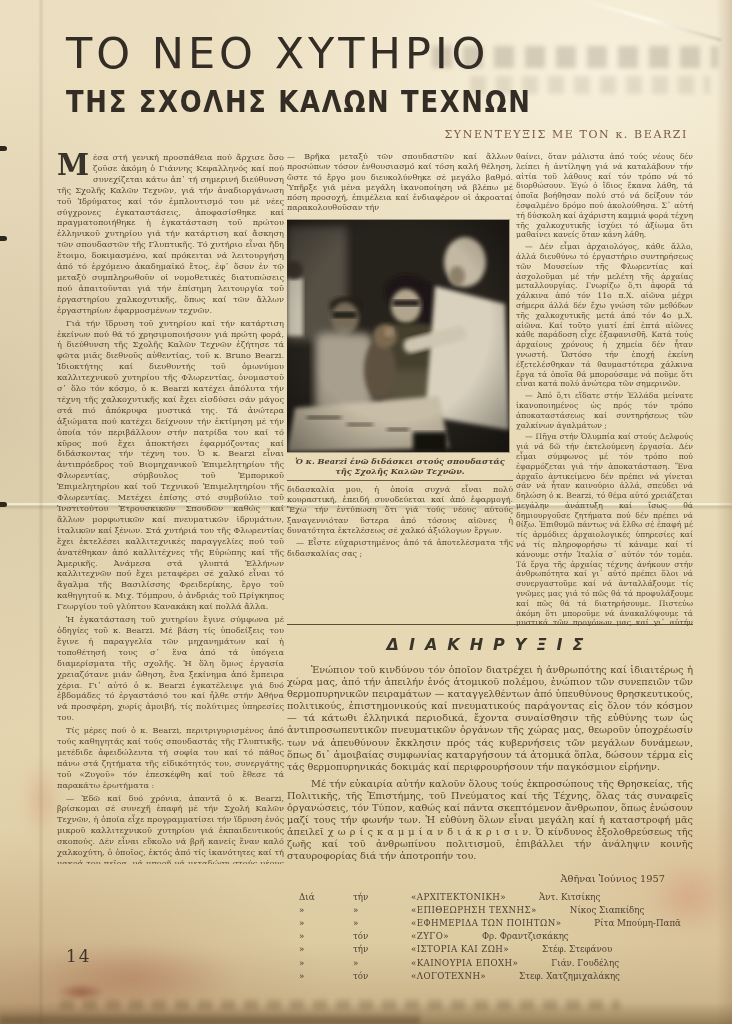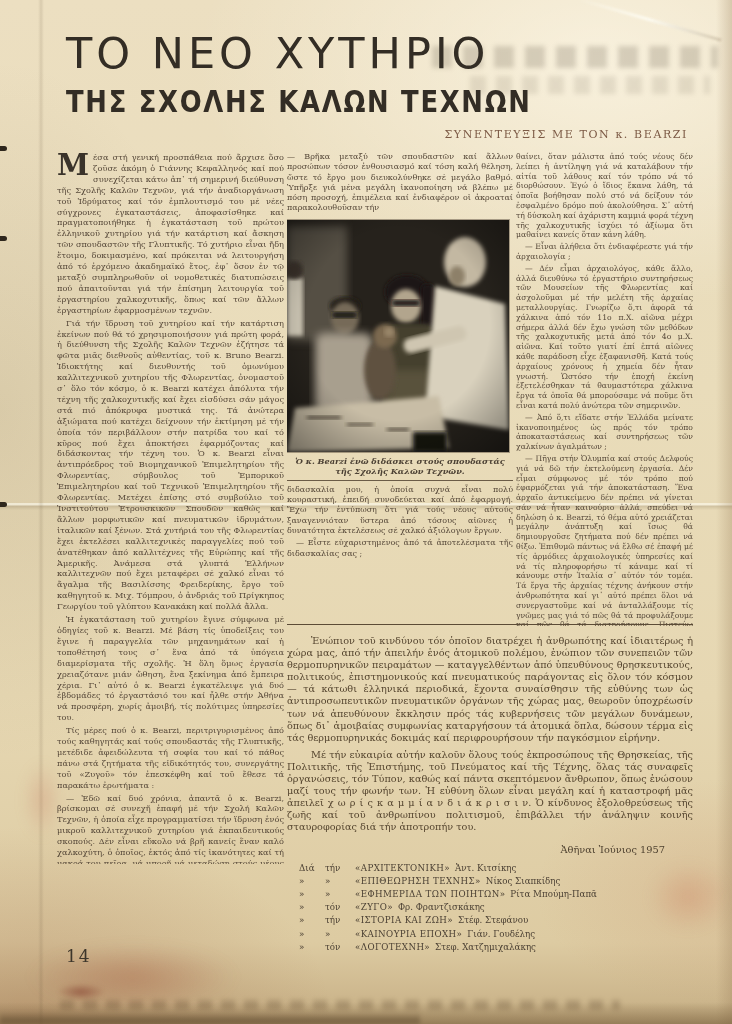--- a/index.html
+++ b/index.html
@@ -66,21 +66,21 @@
     font-size:8.2px;line-height:10.5px;padding:4px 6px 3px;margin:0 0 4px 0 !important;
     border-bottom:1px solid #6b5c47;color:#4c4134;}
   
   .decl{position:absolute;left:287px;top:624px;width:406px;color:#55452f;}
   .decl-rule{border-top:1.6px solid #5c4c36;margin-bottom:10px;}
   .decl-head{text-align:center;font-family:"DejaVu Sans",sans-serif;font-weight:bold;
     font-style:italic;font-size:16px;letter-spacing:10px;color:#39332a;margin:0 0 10px 0;}
   .decl p{margin:0 0 5px 0;font-size:9.7px;line-height:12.1px;text-align:justify;text-indent:24px;}
   .decl-date{text-align:right;padding-right:28px;font-size:9.8px;margin-top:10px;color:#4f4230;}
   .sigs{margin-top:7px;padding-left:12px;font-size:8.7px;line-height:13.2px;color:#4c4134;}
-  .sig-row{display:flex;white-space:nowrap;}
+  .sig-row{display:flex;white-space:nowrap;gap:28px;}
   .sig-l{width:26px;} .sig-a{width:30px;} .sig-j{margin-right:5px;letter-spacing:.4px;}
   
   .pagenum{position:absolute;left:66px;top:946px;font-size:17px;color:#3d362b;letter-spacing:2px;}
 </style>
 </head>
 <body>
 
 <div class="page">
 
   <div class="ghost g1"></div>
@@ -160,28 +160,28 @@
         <rect width="222" height="232" fill="url(#vig)"></rect>
       </svg>
     </div>
     <p class="caption">Ὁ κ. Bearzi ἐνῶ διδάσκει στούς σπουδαστάς τῆς Σχολῆς Καλῶν Τεχνῶν.</p>
     <p class="noindent">διδασκαλία μου, ἡ ὁποία συχνά εἶναι πολύ κουραστική, ἐπειδή συνοδεύεται καί ἀπό ἐφαρμογή. Ἔχω τήν ἐντύπωση ὅτι γιά τούς νέους αὐτούς ξαναγεννιόταν ὕστερα ἀπό τόσους αἰῶνες ἡ δυνατότητα ἐκτελέσεως σέ χαλκό ἀξιόλογων ἔργων.</p>
     <p>— Εἶστε εὐχαριστημένος ἀπό τά ἀποτελέσματα τῆς διδασκαλίας σας ;</p>
   </div>
 
   <div class="col col-right">
     <p class="noindent">θαίνει, ὅταν μάλιστα ἀπό τούς νέους δέν λείπει ἡ ἀντίληψη γιά νά καταλάβουν τήν αἰτία τοῦ λάθους καί τόν τρόπο νά τό διορθώσουν. Ἐγώ ὁ ἴδιος ἔκανα λάθη, τά ὁποῖα βοήθησαν πολύ στό νά δείξουν τόν ἐσφαλμένο δρόμο πού ἀκολούθησα. Σ᾿ αὐτή τή δύσκολη καί ἀχάριστη καμμιά φορά τέχνη τῆς χαλκοχυτικῆς ἰσχύει τό ἀξίωμα ὅτι μαθαίνει κανείς ὅταν κάνη λάθη.</p>
-    <p>— Εἶναι ἀλήθεια ὅτι ἐνδιαφέρεστε γιά τήν ἀρχαιολογία ;</p>
     <p>— Δέν εἶμαι ἀρχαιολόγος, κάθε ἄλλο, ἀλλά διευθύνω τό ἐργαστήριο συντηρήσεως τῶν Μουσείων τῆς Φλωρεντίας καί ἀσχολοῦμαι μέ τήν μελέτη τῆς ἀρχαίας μεταλλουργίας. Γνωρίζω ὅ,τι ἀφορᾶ τά χάλκινα ἀπό τόν 11ο π.Χ. αἰῶνα μέχρι σήμερα ἀλλά δέν ἔχω γνώση τῶν μεθόδων τῆς χαλκοχυτικῆς μετά ἀπό τόν 4ο μ.Χ. αἰῶνα. Καί τοῦτο γιατί ἐπί ἑπτά αἰῶνες κάθε παράδοση εἶχε ἐξαφανισθῆ. Κατά τούς ἀρχαίους χρόνους ἡ χημεία δέν ἦταν γνωστή. Ὡστόσο τήν ἐποχή ἐκείνη ἐξετελέσθηκαν τά θαυμαστότερα χάλκινα ἔργα τά ὁποῖα θά μπορούσαμε νά ποῦμε ὅτι εἶναι κατά πολύ ἀνώτερα τῶν σημερινῶν.</p>
     <p>— Ἀπό ὅ,τι εἴδατε στήν Ἑλλάδα μείνατε ἱκανοποιημένος ὡς πρός τόν τρόπο ἀποκαταστάσεως καί συντηρήσεως τῶν χαλκίνων ἀγαλμάτων ;</p>
     <p>— Πῆγα στήν Ὀλυμπία καί στούς Δελφούς γιά νά δῶ τήν ἐκτελούμενη ἐργασία. Δέν εἶμαι σύμφωνος μέ τόν τρόπο πού ἐφαρμόζεται γιά τήν ἀποκατάσταση. Ἕνα ἀρχαῖο ἀντικείμενο δέν πρέπει νά γίνεται σάν νά ἦταν καινούριο ἀλλά, σπεύδει νά δηλώση ὁ κ. Bearzi, τό θέμα αὐτό χρειάζεται μεγάλην ἀνάπτυξη καί ἴσως θά δημιουργοῦσε ζητήματα πού δέν πρέπει νά θίξω. Ἐπιθυμῶ πάντως νά ἔλθω σέ ἐπαφή μέ τίς ἁρμόδιες ἀρχαιολογικές ὑπηρεσίες καί νά τίς πληροφορήσω τί κάναμε καί τί κάνουμε στήν Ἰταλία σ᾿ αὐτόν τόν τομέα. Τά ἔργα τῆς ἀρχαίας τέχνης ἀνήκουν στήν ἀνθρωπότητα καί γι᾿ αὐτό πρέπει ὅλοι νά συνεργαστοῦμε καί νά ἀνταλλάξουμε τίς γνῶμες μας γιά τό πῶς θά τά προφυλάξουμε καί πῶς θά τά διατηρήσουμε. Πιστεύω ἀκόμη ὅτι μποροῦμε νά ἀνακαλύψουμε τά μυστικά τῶν προγόνων μας καί γι᾿ αὐτήν κυρίως τήν αἰτία θά ἐπιστρέψω, ἐλπίζω γρήγορα, στήν Ἑλλάδα, ὅπου συνήντησα ἕνα πνεῦμα καλῆς συνεργασίας καί ὅπου ἐπίσης ἀπέκτησα καλούς φίλους πρόθυμους νά μέ βοηθήσουν στήν ἔρευνά μου.</p>
   </div>
 
   <div class="decl">
     <div class="decl-rule"></div>
+    <h2 class="decl-head">ΔΙΑΚΗΡΥΞΙΣ</h2>
     <p>Ἐνώπιον τοῦ κινδύνου τόν ὁποῖον διατρέχει ἡ ἀνθρωπότης καί ἰδιαιτέρως ἡ χώρα μας, ἀπό τήν ἀπειλήν ἑνός ἀτομικοῦ πολέμου, ἐνώπιον τῶν συνεπειῶν τῶν θερμοπυρηνικῶν πειραμάτων — καταγγελθέντων ἀπό ὑπευθύνους θρησκευτικούς, πολιτικούς, ἐπιστημονικούς καί πνευματικούς παράγοντας εἰς ὅλον τόν κόσμον — τά κάτωθι ἑλληνικά περιοδικά, ἔχοντα συναίσθησιν τῆς εὐθύνης των ὡς ἀντιπροσωπευτικῶν πνευματικῶν ὀργάνων τῆς χώρας μας, θεωροῦν ὑποχρέωσίν των νά ἀπευθύνουν ἔκκλησιν πρός τάς κυβερνήσεις τῶν μεγάλων δυνάμεων, ὅπως δι᾿ ἀμοιβαίας συμφωνίας καταργήσουν τά ἀτομικά ὅπλα, δώσουν τέρμα εἰς τάς θερμοπυρηνικάς δοκιμάς καί περιφρουρήσουν τήν παγκόσμιον εἰρήνην.</p>
     <p>Μέ τήν εὐκαιρία αὐτήν καλοῦν ὅλους τούς ἐκπροσώπους τῆς Θρησκείας, τῆς Πολιτικῆς, τῆς Ἐπιστήμης, τοῦ Πνεύματος καί τῆς Τέχνης, ὅλας τάς συναφεῖς ὀργανώσεις, τόν Τύπον, καθώς καί πάντα σκεπτόμενον ἄνθρωπον, ὅπως ἑνώσουν μαζί τους τήν φωνήν των. Ἡ εὐθύνη ὅλων εἶναι μεγάλη καί ἡ καταστροφή μᾶς ἀπειλεῖ χ ω ρ ί ς  κ α μ μ ί α ν  δ ι ά κ ρ ι σ ι ν. Ὁ κίνδυνος ἐξολοθρεύσεως τῆς ζωῆς καί τοῦ ἀνθρωπίνου πολιτισμοῦ, ἐπιβάλλει τήν ἀνάληψιν κοινῆς σταυροφορίας διά τήν ἀποτροπήν του.</p>
     <div class="decl-date">Ἀθῆναι Ἰούνιος 1957</div>
     <div class="sigs">
       <div class="sig-row">
         <span class="sig-l">Διά</span>
           <span class="sig-a">τήν</span>
           <span class="sig-j">«ΑΡΧΙΤΕΚΤΟΝΙΚΗ»</span>
           <span class="sig-n">Ἀντ. Κιτσίκης</span>
       </div>

